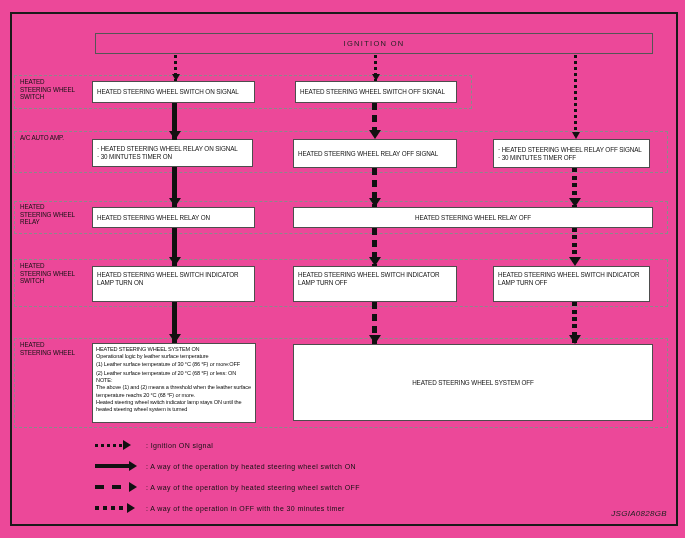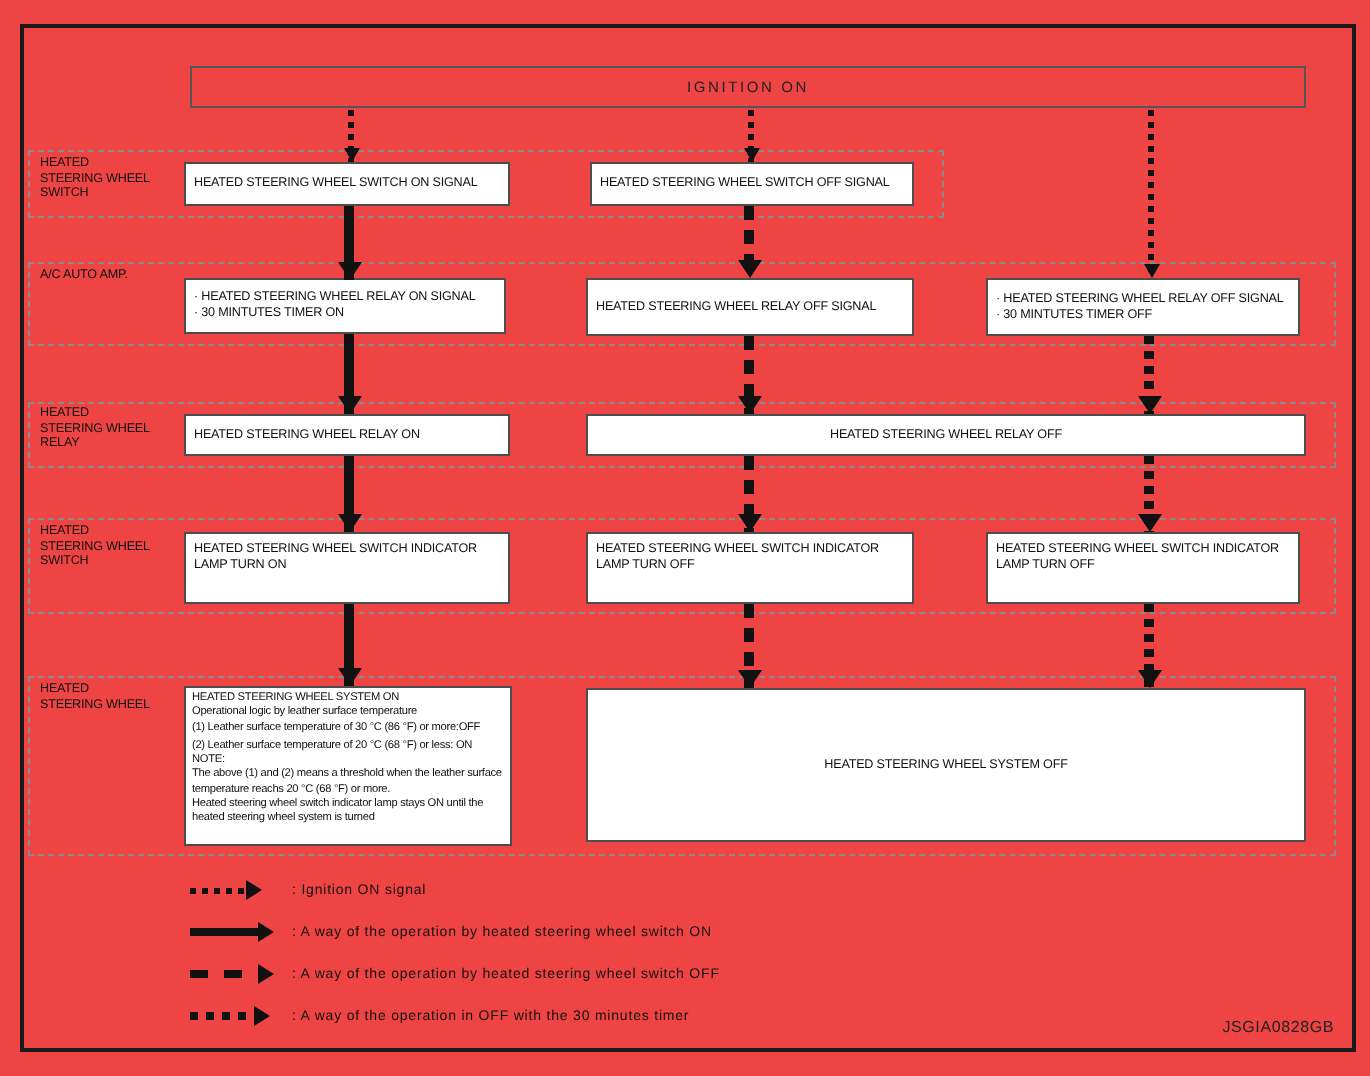--- a/index.html
+++ b/index.html
@@ -1,19 +1,19 @@
 <!DOCTYPE html>
 <html><head>
 <meta charset="utf-8">
 <style>
   html,body{margin:0;padding:0;background:#fff;}
-  .canvas{position:relative;width:685px;height:538px;background:#ef4444;
+  .canvas{position:relative;width:685px;height:538px;background:#ec4899;
           font-family:"Liberation Sans",sans-serif;color:#111;overflow:hidden;}
   .frame{position:absolute;left:10px;top:12px;width:664px;height:510px;border:2px solid #1a1a1a;}
-  .code{position:absolute;top:509px;right:18px;font-size:8px;letter-spacing:.3px;color:#222;}
+  .code{position:absolute;top:509px;right:18px;font-size:8px;letter-spacing:.3px;color:#222;font-style:italic;}
 
   
   .box{position:absolute;border:1px solid #4d4d4d;background:#fff;box-sizing:border-box;
        display:flex;flex-direction:column;justify-content:center;align-items:flex-start;
        padding:2px 4px;font-size:6.3px;line-height:7.6px;letter-spacing:-0.1px;}
   .box.center{align-items:center;justify-content:center;text-align:center;}
   .box.top{justify-content:flex-start;padding-top:4px;}
   .ignition{position:absolute;border:1px solid #555;box-sizing:border-box;display:flex;
        align-items:center;justify-content:center;font-size:7.5px;letter-spacing:1.3px;color:#222;}
   .logic{font-size:5.6px;line-height:7.3px;letter-spacing:-0.15px;padding:2px 3px;justify-content:flex-start;}

